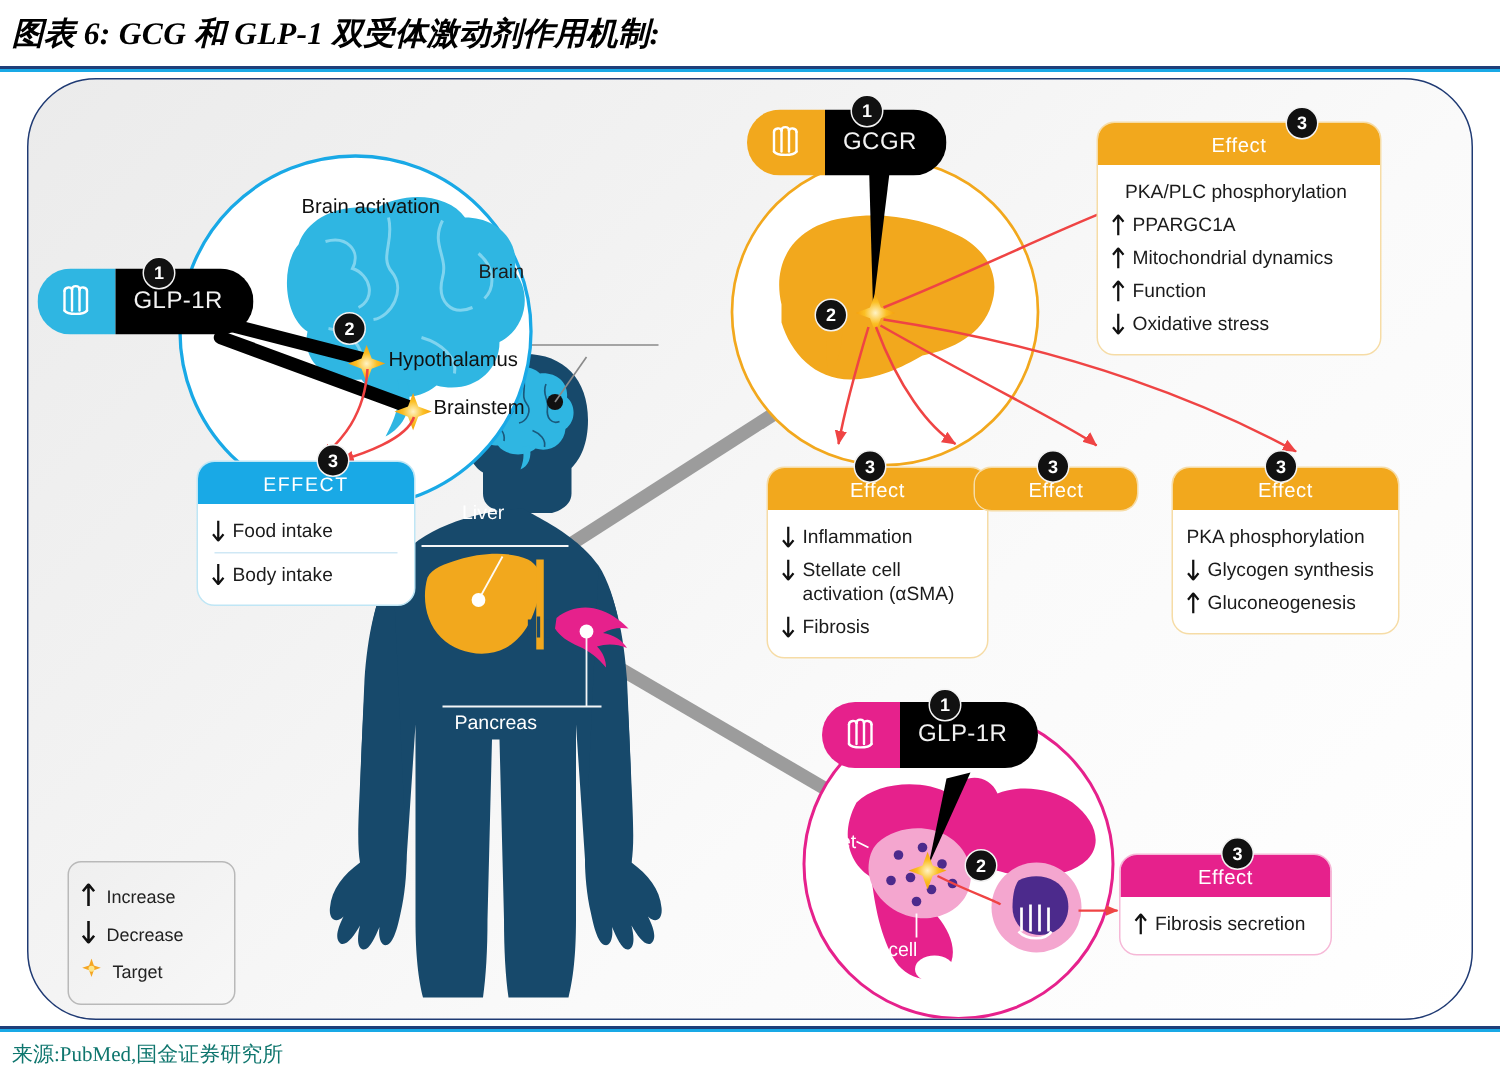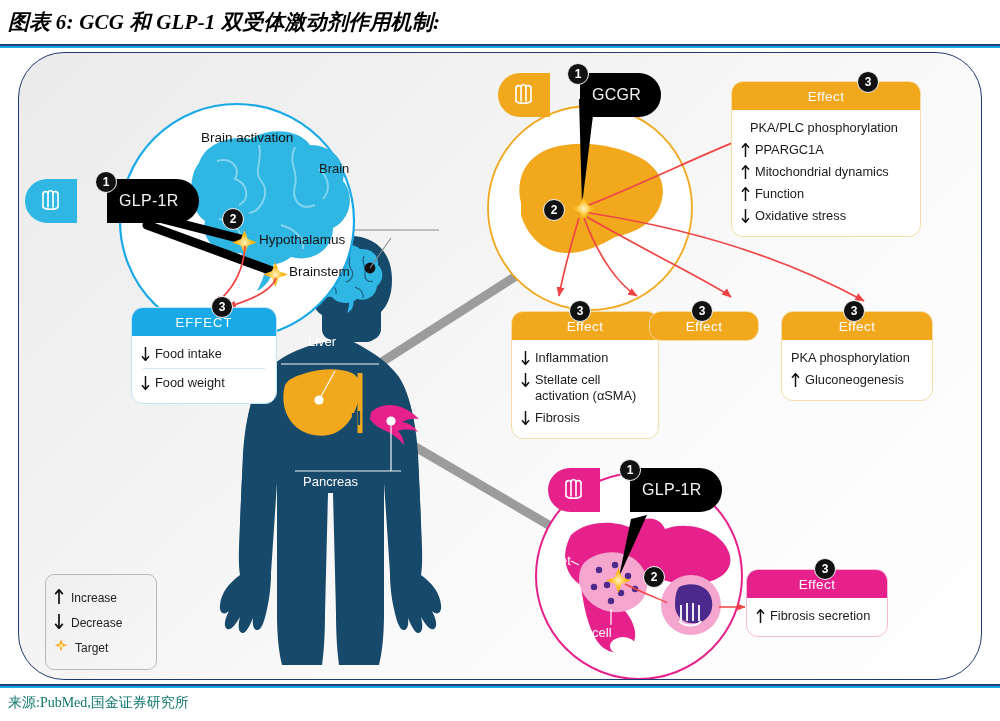--- a/index.html
+++ b/index.html
@@ -37,21 +37,21 @@
     background: linear-gradient(135deg,#ebebeb 0%,#f2f2f2 32%,#fafafa 62%,#ffffff 100%);
     overflow: hidden;
   }
   .stage { position: absolute; inset: 0; }
 
   svg.art { position: absolute; left: 0; top: 0; width: 964px; height: 628px; overflow: visible; }
 
   
   .pill {
     position: absolute; height: 44px; display: flex; align-items: stretch;
-    border-radius: 22px; overflow: hidden; z-index: 6; gap: 30px;
+    border-radius: 22px; overflow: hidden; z-index: 6;
   }
   .pill .cap {
     width: 52px; display: flex; align-items: center; justify-content: center;
   }
   .pill .body {
     background: #000; color: #f2f2f2; display: flex; align-items: center;
     padding: 0 20px 0 12px; font-size: 16px; letter-spacing: .3px; white-space: nowrap;
   }
 
   
@@ -378,21 +378,21 @@
           <path d="M606 531 C628 542 646 548 648 550" stroke="#ef4444" stroke-width="1.5" fill="none"></path>
           <path d="M700 554 C710 554 718 554 726 554" stroke="#ef4444" stroke-width="1.5" fill="none" marker-end="url(#rar)"></path>
 
           <g stroke="#ffffff" stroke-width="1.2" fill="none">
             <path d="M560 512 L552 508"></path>
             <path d="M592 556 L592 572"></path>
           </g>
         </g>
       </svg>
 
-      <div class="organ-label" style="left:300px; top:108px;">Brain</div>
+      <div class="organ-label" style="left:300px; top:120px;">Brain</div>
       <div class="organ-label light" style="left:289px; top:281px;">Liver</div>
       <div class="organ-label light" style="left:284px; top:421px;">Pancreas</div>
 
       <div class="pill" style="left:6px; top:126px;">
         <div class="cap" style="background:#2fb6e2;">
           <svg class="recept" viewBox="0 0 26 26" aria-hidden="true">
             <g stroke="#ffffff" stroke-width="1.6" fill="none" stroke-linecap="round">
               <path d="M5 6 L5 19"></path>
                 <path d="M10 5 L10 19"></path>
                 <path d="M15 5 L15 19"></path>
@@ -426,21 +426,21 @@
             </span>
             <span class="txt">Food intake</span>
           </div>
           <div class="sep"></div>
           <div class="row">
             <span class="arrowglyph">
               <svg width="9" height="14" viewBox="0 0 9 14">
                   <path d="M4.5 0 L4.5 13 M1 9.2 L4.5 13.4 L8 9.2" stroke="#111" stroke-width="1.5" fill="none"></path>
                 </svg>
             </span>
-            <span class="txt">Food weight</span>
+            <span class="txt">Body intake</span>
           </div>
         </div>
       </div>
 
       <div class="pill" style="left:479px; top:20px;">
         <div class="cap" style="background:#f2a81d;">
           <svg class="recept" viewBox="0 0 26 26" aria-hidden="true">
             <g stroke="#ffffff" stroke-width="1.6" fill="none" stroke-linecap="round">
               <path d="M5 6 L5 19"></path>
                 <path d="M10 5 L10 19"></path>
@@ -539,20 +539,28 @@
       <div class="badge" style="left:824px; top:247px;">3</div>
       <div class="card amber" style="left:762px; top:258px; width:152px;">
         <div class="hdr" style="background:#f2a81d;">Effect</div>
         <div class="items">
           <div class="row">
             <span class="txt">PKA phosphorylation</span>
           </div>
           <div class="row">
             <span class="arrowglyph">
               <svg width="9" height="14" viewBox="0 0 9 14">
+                  <path d="M4.5 0 L4.5 13 M1 9.2 L4.5 13.4 L8 9.2" stroke="#111" stroke-width="1.5" fill="none"></path>
+                </svg>
+            </span>
+            <span class="txt">Glycogen synthesis</span>
+          </div>
+          <div class="row">
+            <span class="arrowglyph">
+              <svg width="9" height="14" viewBox="0 0 9 14">
                   <path d="M4.5 14 L4.5 1 M1 4.8 L4.5 0.6 L8 4.8" stroke="#111" stroke-width="1.5" fill="none"></path>
                 </svg>
             </span>
             <span class="txt">Gluconeogenesis</span>
           </div>
         </div>
       </div>
 
       <div class="pill" style="left:529px; top:415px;">
         <div class="cap" style="background:#e6218c;">

